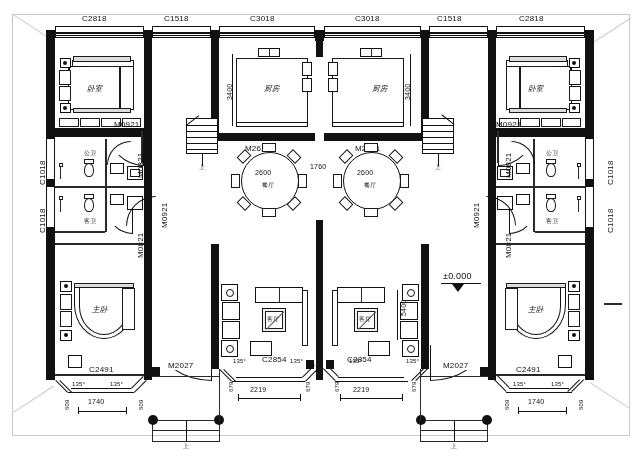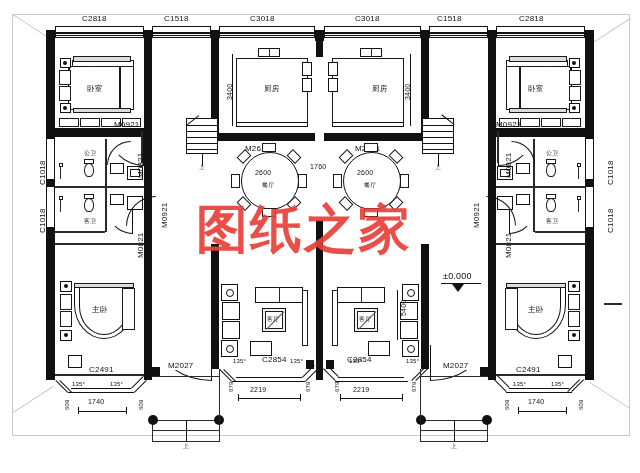--- a/index.html
+++ b/index.html
@@ -15,21 +15,21 @@
   .box{border:1px solid #1a1a1a;background:#fff;}
   .boxb{border:1.6px solid #111;background:#fff;}
   .winhatch{background:
       repeating-linear-gradient(to bottom,#111 0 1px,#fff 1px 2px,#111 2px 3px,#fff 3px 5px);}
 
   
   .lab{position:absolute;font-size:8px;line-height:9px;color:#111;white-space:nowrap;
        letter-spacing:.2px;}
   .lab.sm{font-size:7px;line-height:8px;}
   .lab.xs{font-size:6px;line-height:7px;}
-  .lab.rm{font-size:7.5px;}
+  .lab.rm{font-size:7.5px;font-style:italic;}
   .rot90{transform-origin:left top;transform:rotate(-90deg);}
 
   
   .dimline{position:absolute;background:#111;height:1px;}
   .dimlineV{position:absolute;background:#111;width:1px;}
   .tick{position:absolute;width:1px;height:7px;background:#111;}
 
   
   #wm{position:absolute;left:196px;top:202px;font-size:52px;line-height:54px;
       font-family:"DejaVu Sans",sans-serif;font-weight:700;color:#e8403a;
@@ -493,15 +493,14 @@
   <div class="abs dot" style="left:416px;top:415px;width:10px;height:10px;"></div>
   <div class="abs dot" style="left:482px;top:415px;width:10px;height:10px;"></div>
   <div class="dimlineV" style="left:454px;top:420px;height:22px;"></div>
   <div class="lab xs" style="left:451px;top:443px;">上</div>
 
   <div class="abs thin" style="left:219px;top:369px;width:1px;height:52px;"></div>
   <div class="abs thin" style="left:420px;top:369px;width:1px;height:52px;"></div>
 
   <div class="abs thin" style="left:604px;top:303px;width:18px;height:2px;"></div>
 
-  <div id="wm">图纸之家</div>
 
 </div>
 
 </body></html>

